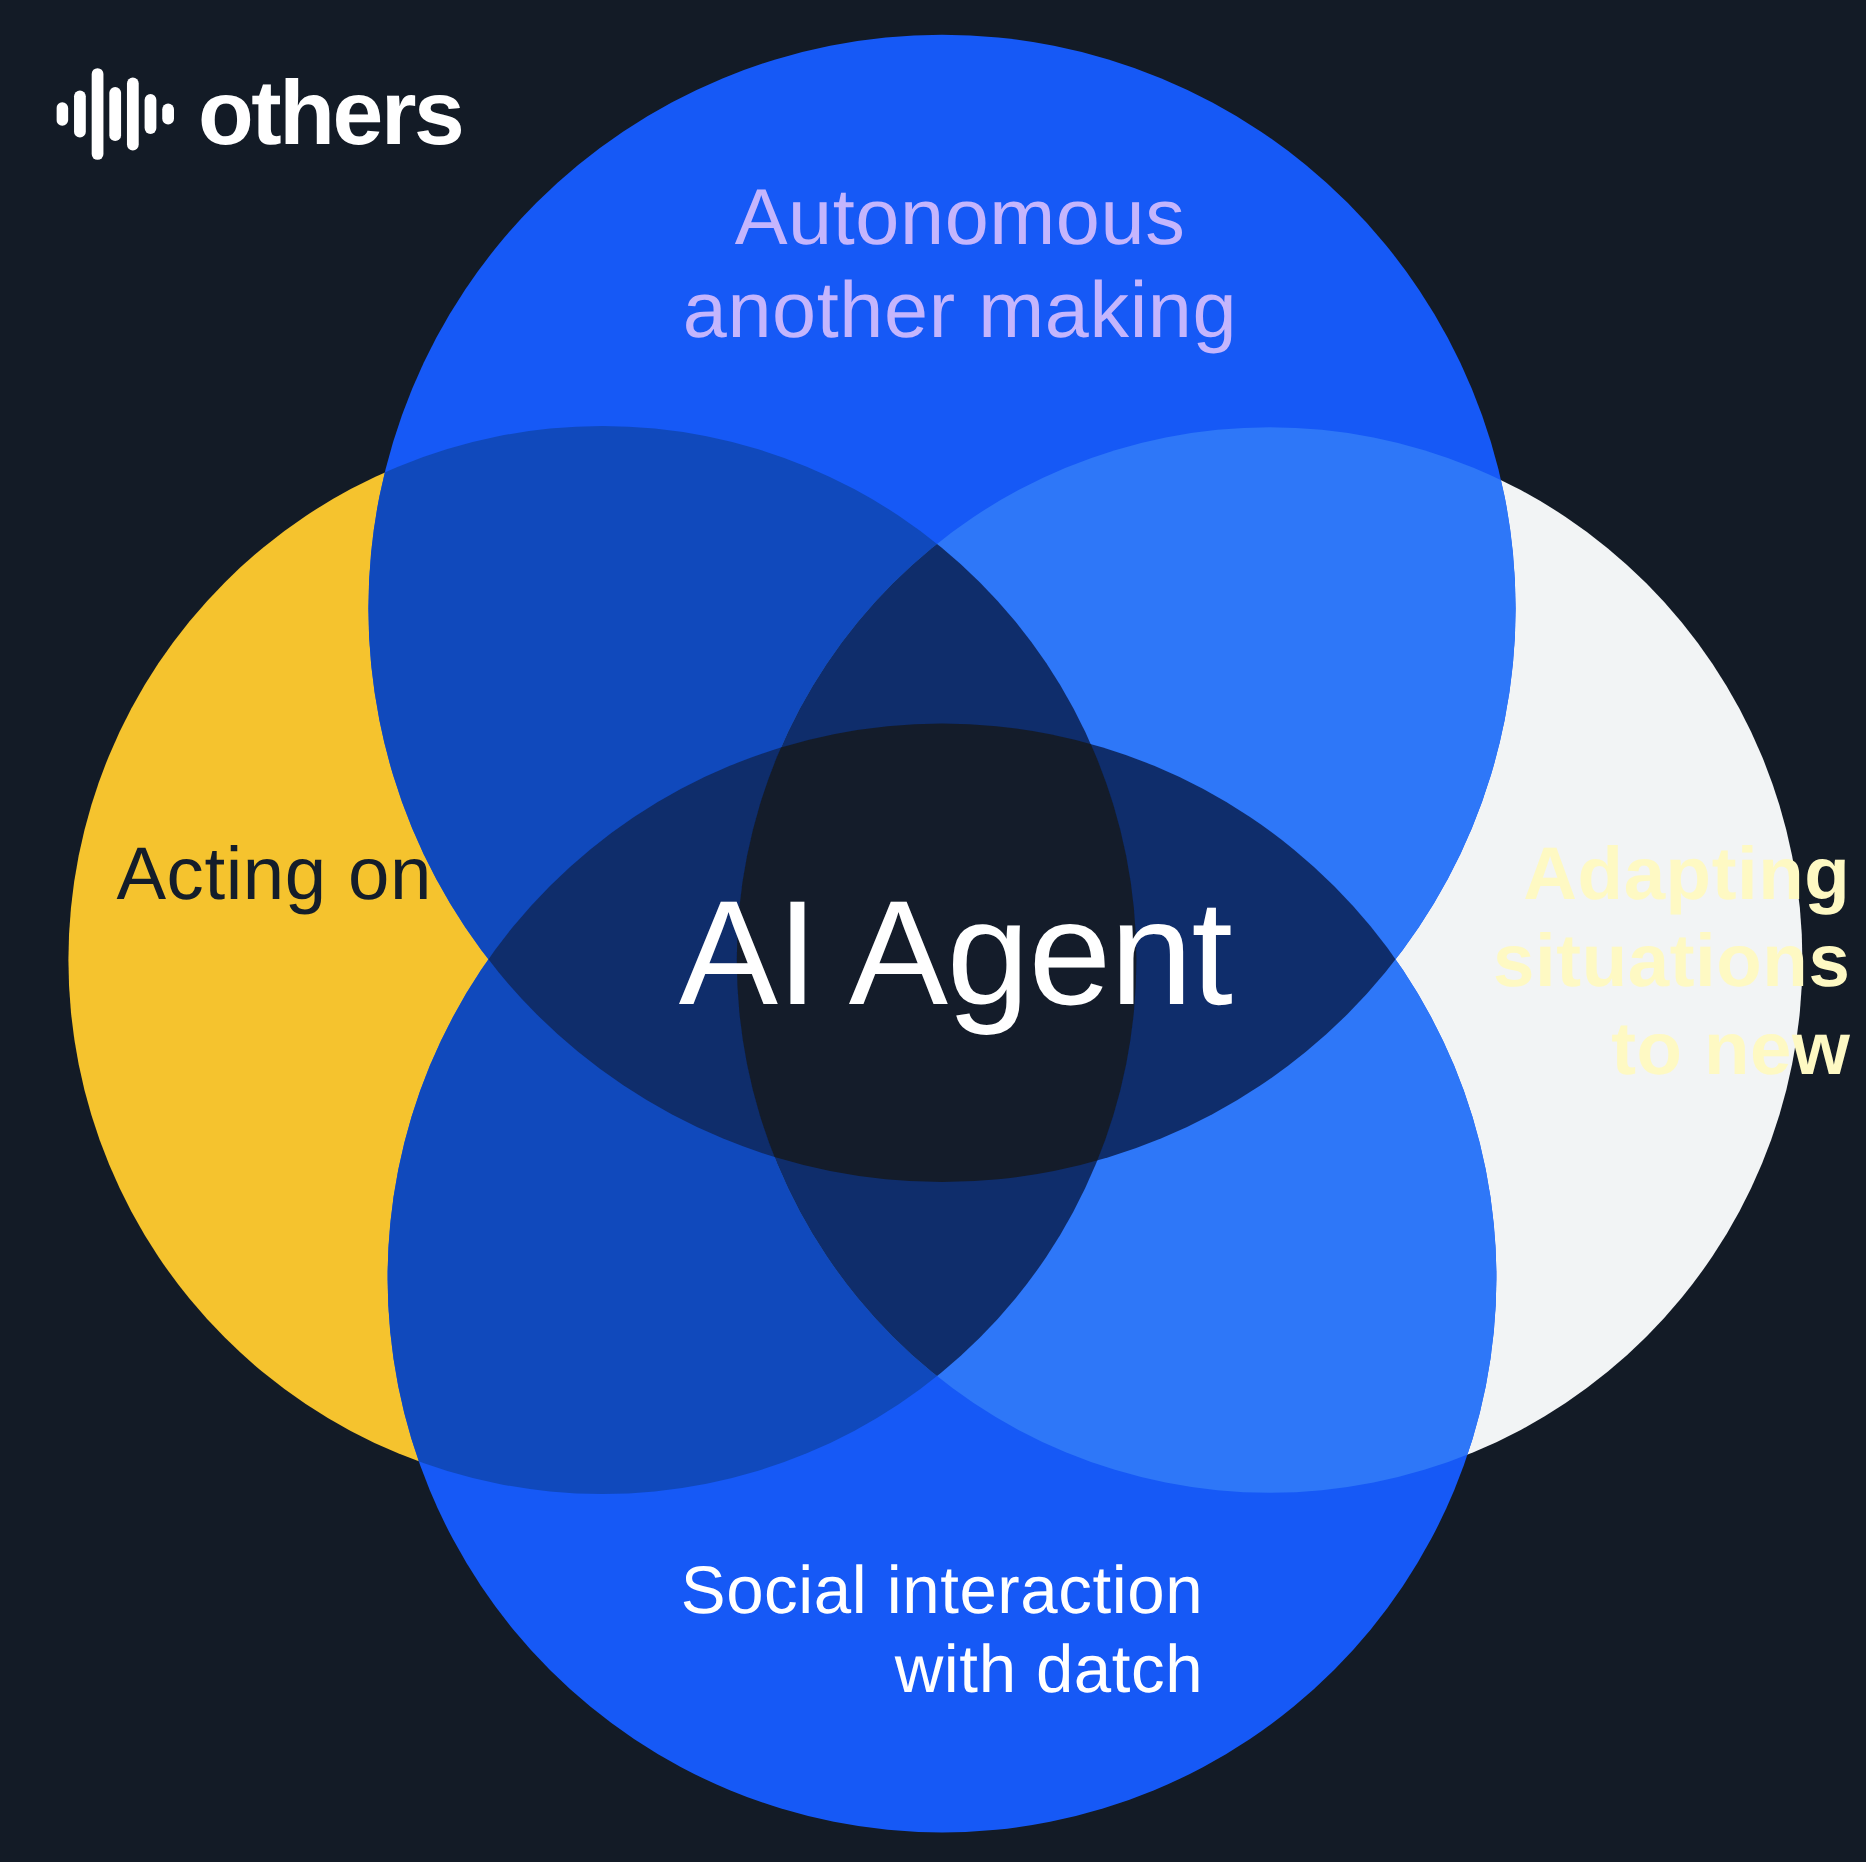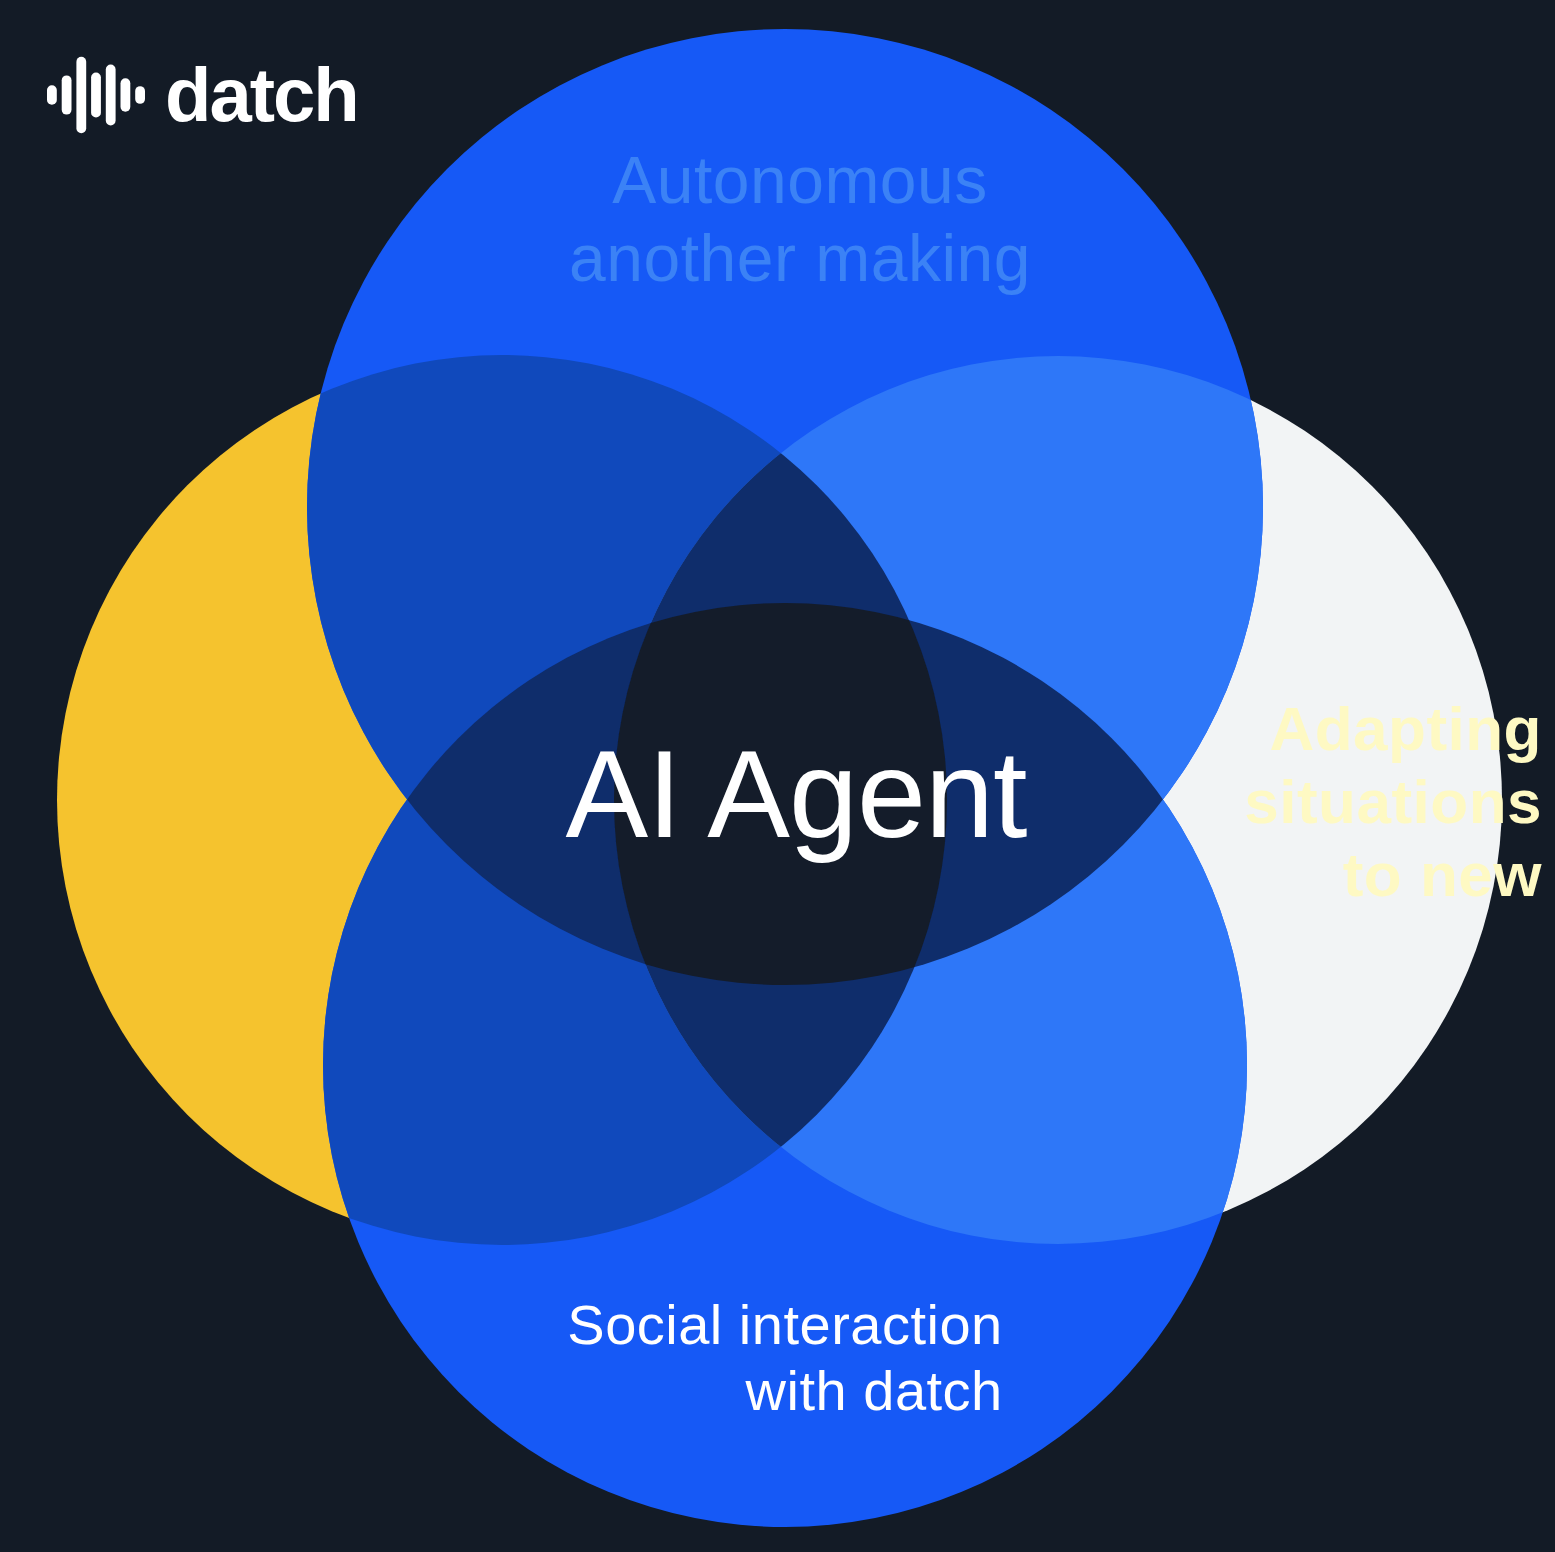--- a/index.html
+++ b/index.html
@@ -10,21 +10,21 @@
     overflow:hidden;
     font-family:"Liberation Sans", sans-serif;
   }
   #venn-svg{position:absolute;left:0;top:0;width:1555px;height:1552px;display:block;}
 
   .label{position:absolute;font-weight:500;letter-spacing:.5px;}
   .label .line{display:block;}
 
   #label-top{
     left:800px;top:142px;transform:translateX(-50%);
-    text-align:center;color:#3b82f6;font-size:66px;line-height:1.18;
+    text-align:center;color:#c4b5fd;font-size:66px;line-height:1.18;
     white-space:nowrap;
   }
   #label-left{
     left:40px;top:692px;width:320px;
     text-align:right;color:#141D2A;font-size:62px;line-height:1.18;
     white-space:nowrap;
   }
   #label-right{
     left:1222px;top:692px;width:320px;
     text-align:right;color:#fef9c3;font-size:62px;line-height:1.18;
@@ -113,29 +113,30 @@
       <g fill="#FFFFFF">
         <rect x="0" y="33" width="10" height="20" rx="5"></rect>
         <rect x="15" y="23" width="10" height="40" rx="5"></rect>
         <rect x="30" y="4" width="10" height="78" rx="5"></rect>
         <rect x="45" y="20" width="10" height="46" rx="5"></rect>
         <rect x="60" y="12" width="10" height="62" rx="5"></rect>
         <rect x="75" y="26" width="10" height="34" rx="5"></rect>
         <rect x="90" y="34" width="10" height="18" rx="5"></rect>
       </g>
     </svg>
-    <span id="logo-text">datch</span>
+    <span id="logo-text">others</span>
   </div>
 
   <div class="label" id="label-top">
     <span class="line">Autonomous</span>
     <span class="line">another making</span>
   </div>
 
   <div class="label" id="label-left">
+    <span class="line">Acting on</span>
   </div>
 
   <div class="label" id="label-right">
     <span class="line">Adapting</span>
     <span class="line">situations</span>
     <span class="line">to new</span>
   </div>
 
   <div class="label" id="label-bottom">
     <span class="line">Social interaction</span>

